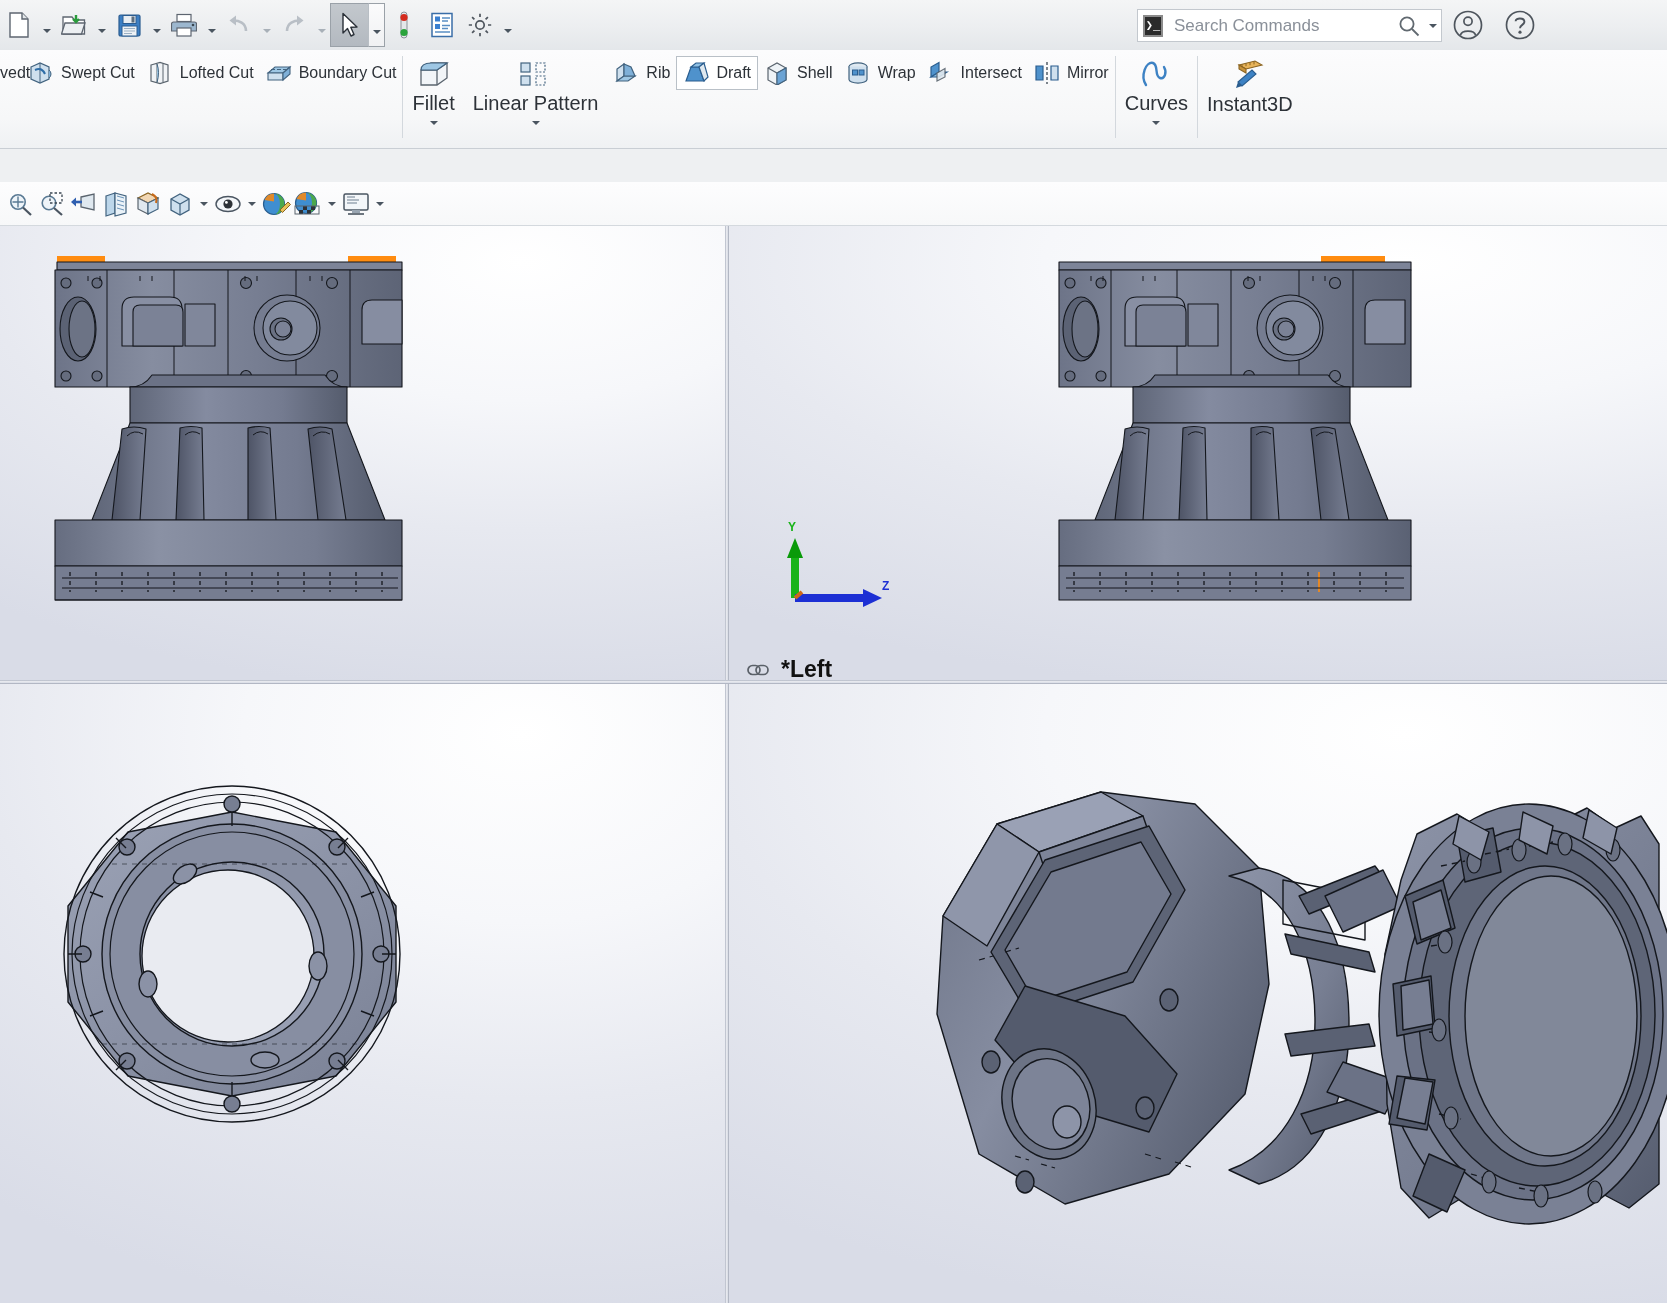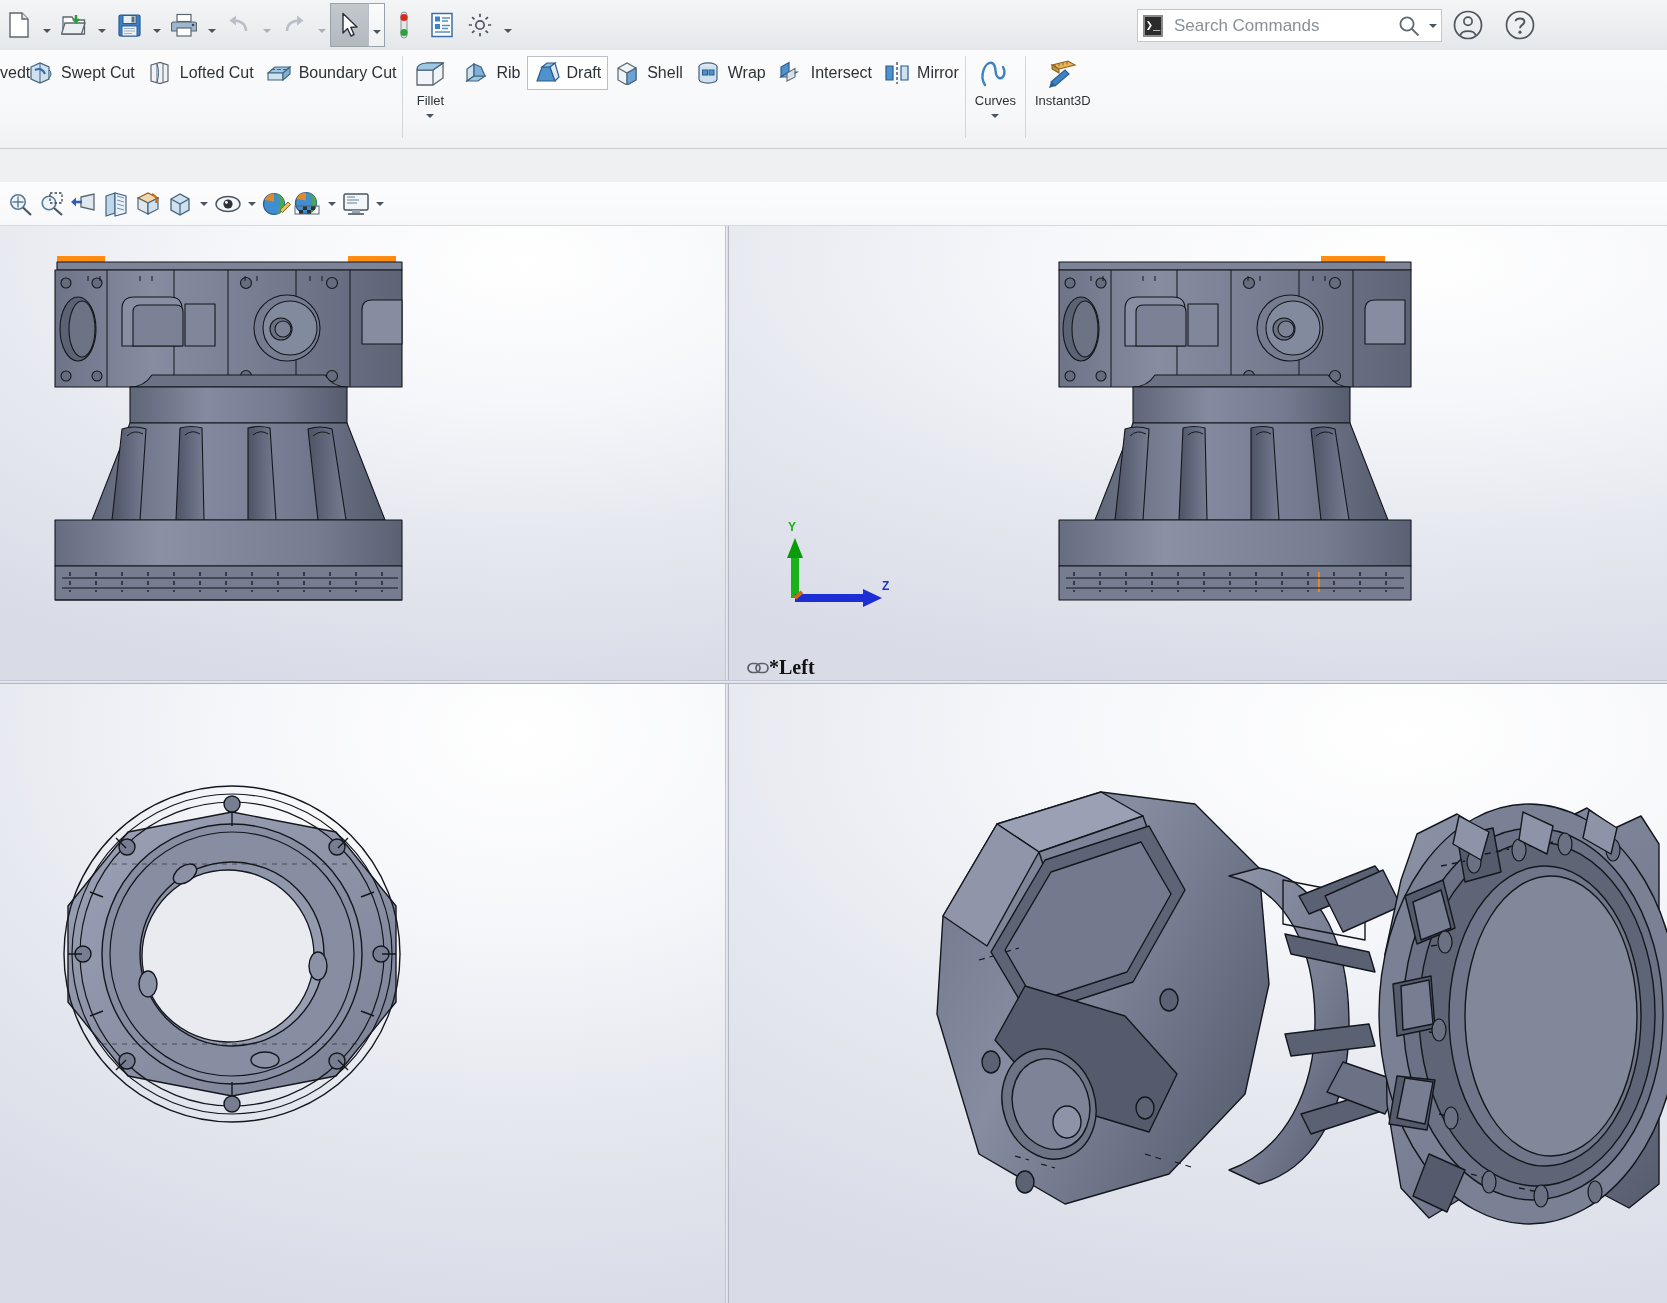--- a/index.html
+++ b/index.html
@@ -75,21 +75,21 @@
   .rsep{width:1px;background:#d3d8dd;margin:6px 0 10px 0;}
   .rcol{display:flex;flex-direction:row;justify-content:space-between;padding-top:6px;}
   .ritem{
     display:flex;align-items:center;height:34px;padding:0 6px;box-sizing:border-box;
     font-size:16px;color:#2d3238;white-space:nowrap;
   }
   .ritem.boxed{border:1px solid #b9c0c7;background:#fff;}
   .ritem .ico{margin-right:7px;display:flex;align-items:center;}
   .rbig{
     display:flex;flex-direction:column;align-items:center;justify-content:flex-start;
-    padding:6px 9px 0 9px;font-size:13px;color:#2d3238;white-space:nowrap;
+    padding:6px 9px 0 9px;font-size:20px;color:#2d3238;white-space:nowrap;
   }
   .rbig .ico{height:36px;display:flex;align-items:center;}
   .rbig .lbl{margin-top:1px;}
   .rbig .dd{margin-top:10px;}
   .clip-left{font-size:16px;color:#2d3238;}
 
   
   .tabstrip{
     position:absolute;left:0;top:148px;width:1667px;height:34px;
     background:#ffffff;border-bottom:1px solid #c9ced4;
@@ -121,22 +121,22 @@
   .vp-tl{left:0;   top:0;   width:725px; height:454px;}
   .vp-tr{left:729px;top:0;   width:938px; height:454px;}
   .vp-bl{left:0;   top:458px;width:725px; height:619px;}
   .vp-br{left:729px;top:458px;width:938px;height:619px;}
   .vdiv{position:absolute;top:0;width:4px;height:1077px;left:725px;
         background:linear-gradient(90deg,#aeb4c2,#f2f3f7 45%,#d4d8e2 70%,#9aa0ae);}
   .hdiv{position:absolute;left:0;width:1667px;height:4px;top:454px;
         background:linear-gradient(180deg,#aeb4c2,#f2f3f7 45%,#d4d8e2 70%,#9aa0ae);}
 
   .vplabel{
-    position:absolute;display:flex;align-items:center;gap:0;
-    font-size:20px;font-weight:bold;color:#111;font-family:Liberation Serif, serif;
+    position:absolute;display:flex;align-items:center;gap:12px;
+    font-size:23px;font-weight:bold;color:#111;
   }
   .link-ico{display:inline-block;}
 
   .triad{position:absolute;}
   .triad-lbl{position:absolute;font-size:12px;font-weight:bold;font-family:"Liberation Sans",sans-serif;}
 
   svg{display:block;}
 </style>
 </head>
 <body>
@@ -352,20 +352,36 @@
             <path d="M5 12 L15 5 L31 5 L31 20 L21 27 L5 27 z" fill="#f2f5f8" stroke="#5a646e" stroke-width="1.3"></path>
             <path d="M5 12 L21 12 L21 27" fill="none" stroke="#5a646e" stroke-width="1.3"></path>
             <path d="M21 12 L31 5" stroke="#5a646e" stroke-width="1.3"></path>
             <path d="M5 12 q0 -7 10 -7 L31 5 L21 12 z" fill="#9ec7e4" stroke="#42637f" stroke-width="1.2"></path>
           </svg>
       </span>
       <span class="lbl">Fillet</span>
       <span class="dd"><i class="caret"></i></span>
     </div>
 
+    <div class="rbig">
+      <span class="ico">
+        <svg width="40" height="32" viewBox="0 0 40 32">
+            <g fill="#cfe0ee" stroke="#42637f" stroke-width="1.2">
+              <rect x="5" y="5" width="9" height="9"></rect>
+              <rect x="5" y="18" width="9" height="9"></rect>
+            </g>
+            <g fill="none" stroke="#42637f" stroke-width="1.2" stroke-dasharray="2 1.6">
+              <rect x="20" y="5" width="9" height="9"></rect>
+              <rect x="20" y="18" width="9" height="9"></rect>
+            </g>
+          </svg>
+      </span>
+      <span class="lbl">Linear Pattern</span>
+      <span class="dd"><i class="caret"></i></span>
+    </div>
 
     <div class="rcol">
       <div class="ritem">
         <span class="ico">
           <svg width="26" height="24" viewBox="0 0 26 24">
               <path d="M4 20 L4 8 L11 3 L11 15 z" fill="#cfe0ee" stroke="#42637f" stroke-width="1.2"></path>
               <path d="M4 20 L11 15 L22 15 L15 20 z" fill="#9ec7e4" stroke="#42637f" stroke-width="1.2"></path>
               <path d="M11 3 L18 6 L22 15 L11 15 z" fill="#7fb0d8" stroke="#42637f" stroke-width="1.2"></path>
             </svg>
         </span>

